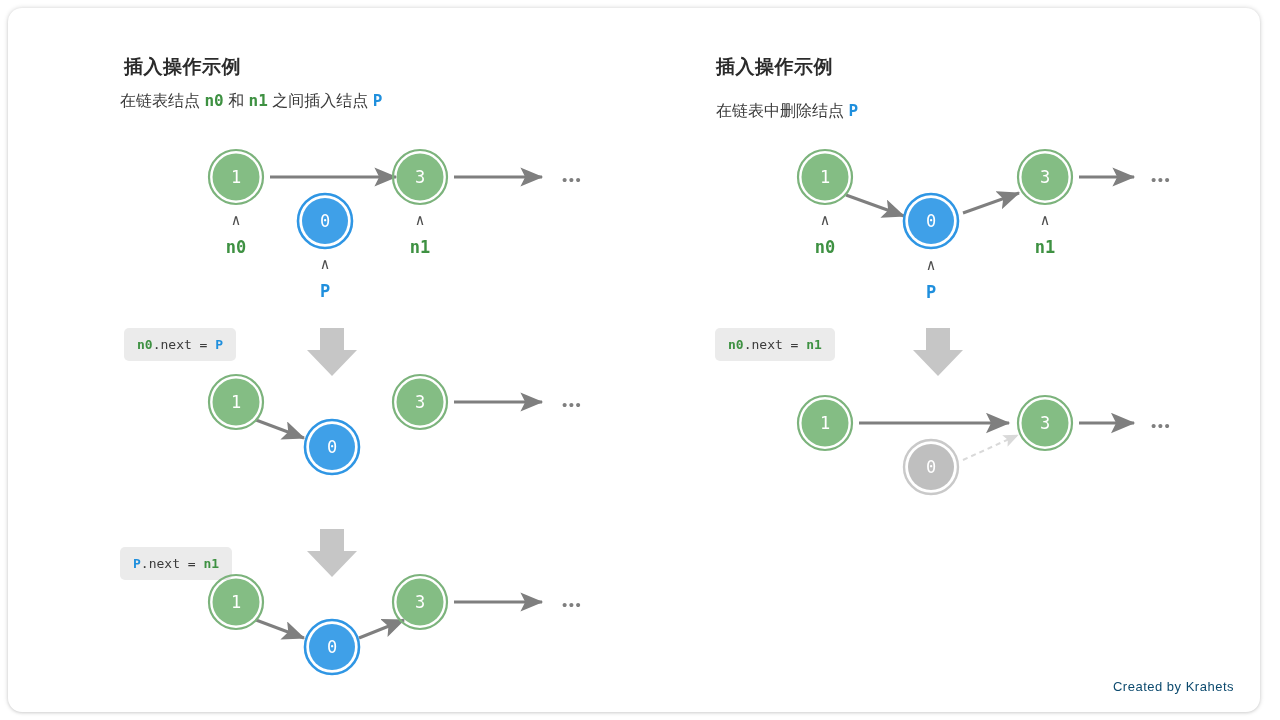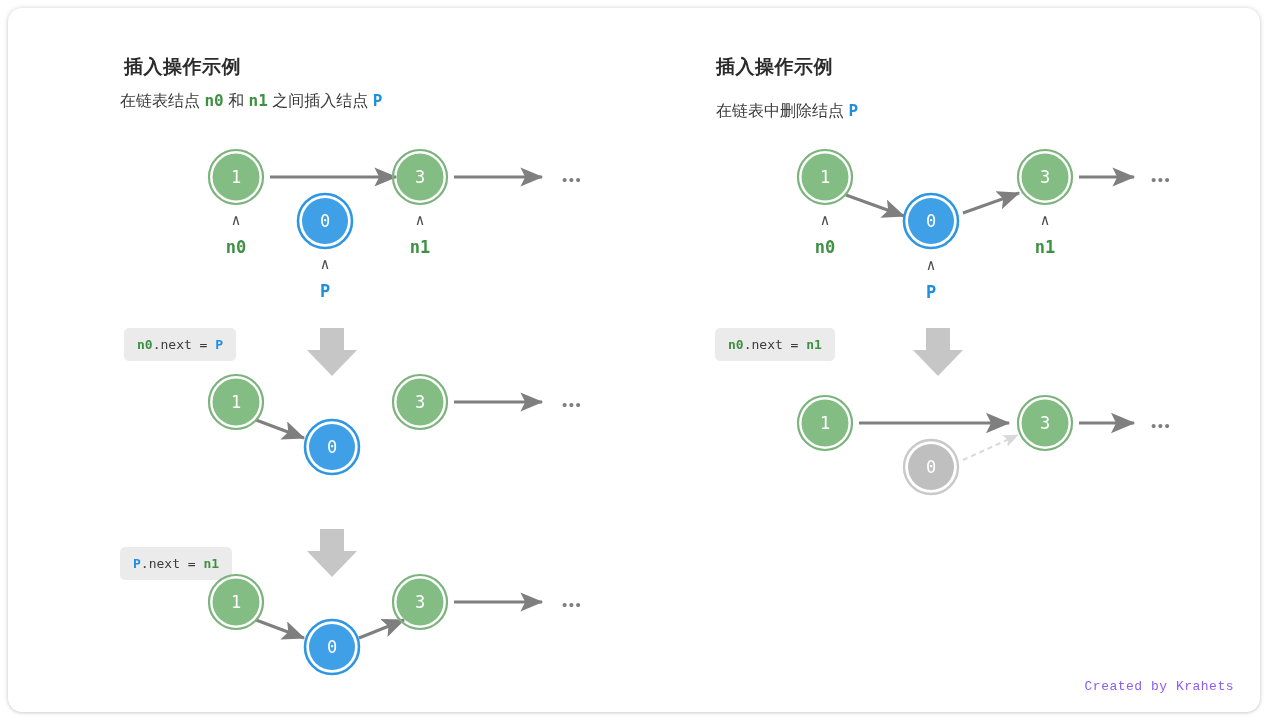--- a/index.html
+++ b/index.html
@@ -53,23 +53,23 @@
     font-family: "DejaVu Sans Mono", "Liberation Mono", monospace;
     font-size: 13px;
     color: #3c3c3c;
     white-space: nowrap;
   }
   .codebox .kw { font-weight: bold; }
   .footer {
     position: absolute;
     right: 26px;
     bottom: 18px;
-    font-family: Liberation Mono, monospace;
+    font-family: Liberation Sans, sans-serif;
     font-size: 13px;
-    color: #8b5cf6;
+    color: #0c4a6e;
     letter-spacing: 0.5px;
     white-space: nowrap;
   }
   svg { position: absolute; left: 0; top: 0; overflow: visible; }
   .node-val {
     font-family: "DejaVu Sans Mono", "Liberation Mono", monospace;
     font-size: 17px;
     fill: #ffffff;
   }
   .ptr-label {

